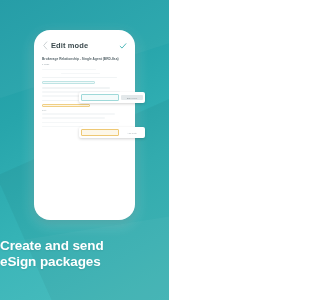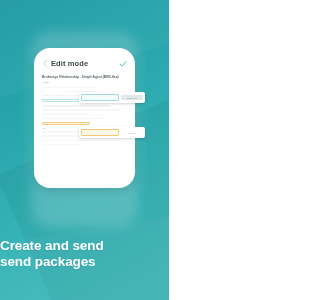--- a/index.html
+++ b/index.html
@@ -59,23 +59,23 @@
     top: 32px;
     width: 107px;
     height: 195px;
     border-radius: 20px;
     background: rgba(255,255,255,0.18);
     filter: blur(6px);
   }
   .phone {
     position: absolute;
     left: 34px;
-    top: 48px;
+    top: 30px;
     width: 101px;
-    height: 140px;
+    height: 190px;
     background: #ffffff;
     border-radius: 16px;
     box-shadow: 0 3px 9px rgba(0,0,0,0.12);
   }
   .notch {
     position: absolute;
     left: 50%;
     top: 0;
     transform: translateX(-50%);
     width: 36px;
@@ -327,16 +327,16 @@
     <div class="callout-badge gray">Sign here</div>
   </div>
 
   <div class="callout callout-2">
     <div class="callout-field amber"></div>
     <div class="callout-badge light">Add date</div>
   </div>
 
   <div class="caption">
     <div>Create and send</div>
-    <div>send packages</div>
+    <div>eSign packages</div>
   </div>
 
 </div>
 
 </body></html>

